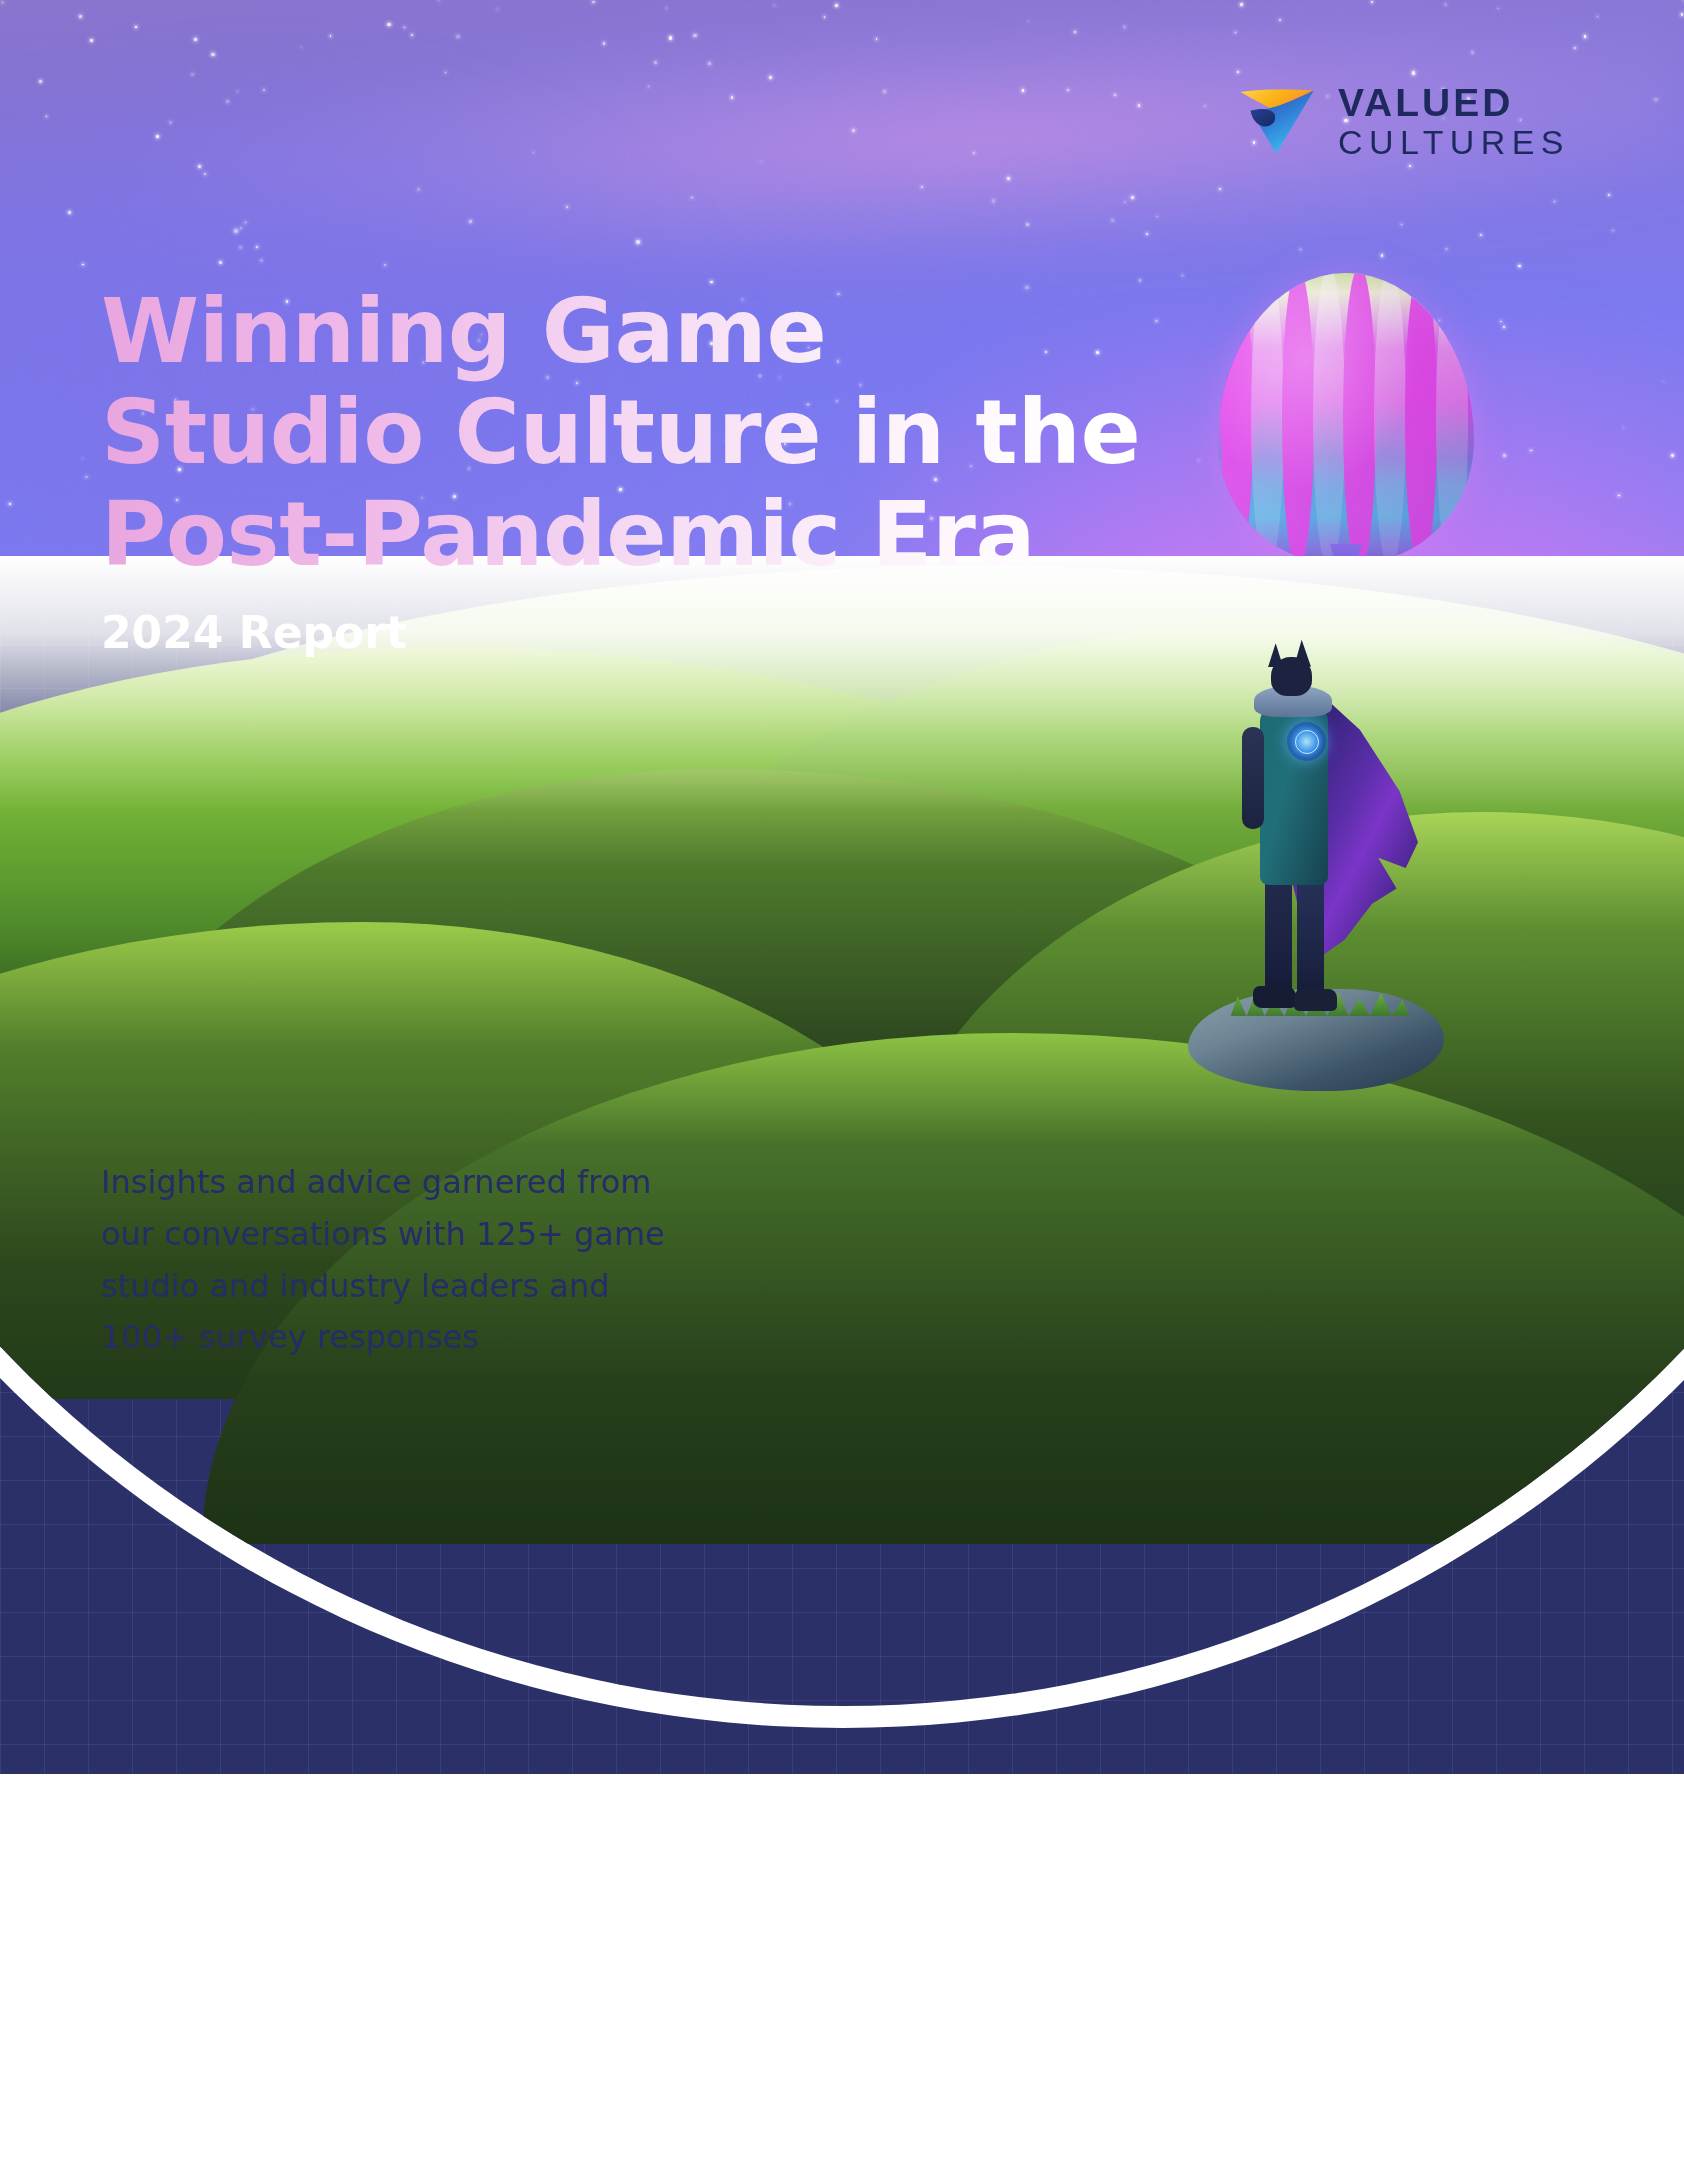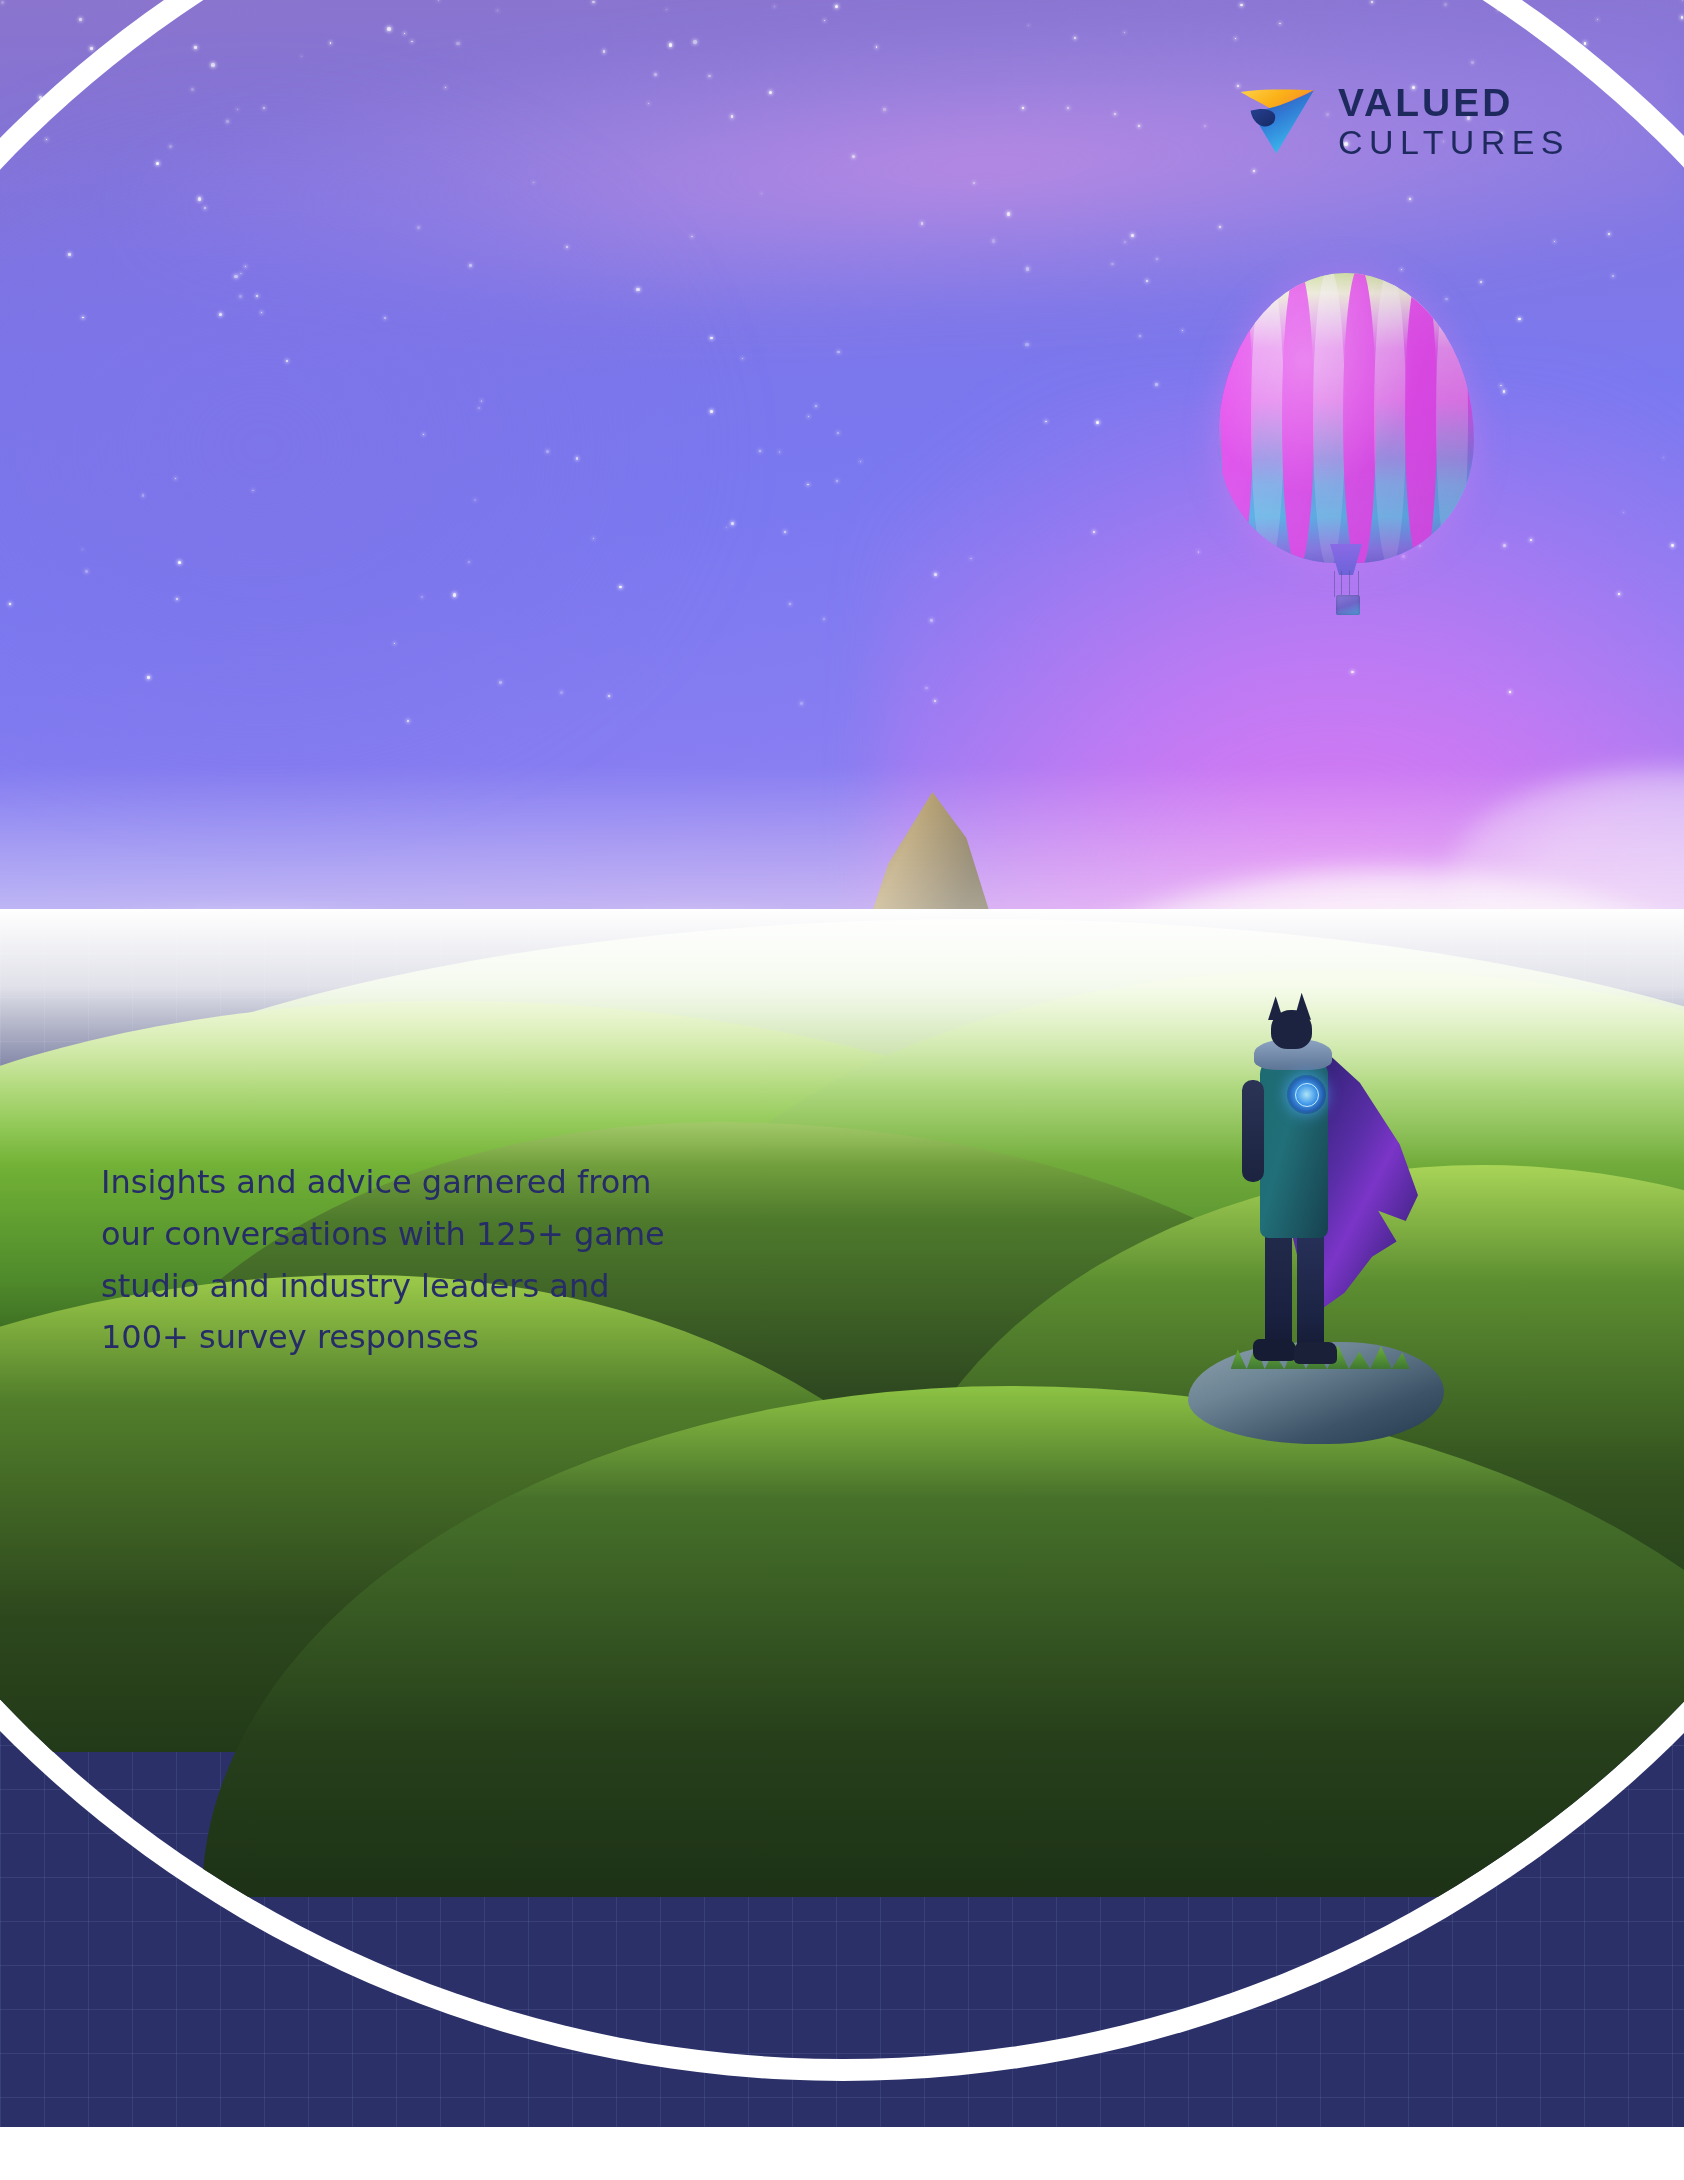--- a/index.html
+++ b/index.html
@@ -7,21 +7,21 @@
     padding: 0;
     background: #ffffff;
   }
   body {
     font-family: "Liberation Sans", sans-serif;
   }
 
   .cover {
     position: relative;
     width: 1685px;
-    height: 2127px;
+    height: 1774px;
     overflow: hidden;
     background: #8b8ff0;
   }
 
   
   .sky {
     position: absolute;
     left: 0; top: 0; right: 0; bottom: 0;
     background:
       linear-gradient(to bottom,
@@ -805,18 +805,24 @@
         <path d="M90 6 L46 80 L16 30 C34 30, 60 22, 90 6 Z" fill="url(#gBlue)" opacity="0.97"></path>
         <path d="M16 30 C30 26, 40 28, 44 34 C47 42, 40 50, 30 48 C22 46, 17 38, 16 30 Z" fill="url(#gNavy)"></path>
       </svg>
     </div>
     <div class="logo-word">
       <div class="l1">VALUED</div>
       <div class="l2">CULTURES</div>
     </div>
   </div>
 
+  <div class="title-block">
+    <div class="title-line">Winning Game</div>
+    <div class="title-line">Studio Culture in the</div>
+    <div class="title-line">Post-Pandemic Era</div>
+    <div class="subtitle">2024 Report</div>
+  </div>
 
   <div class="blurb">Insights and advice garnered from our conversations with 125+ game studio and industry leaders and 100+ survey responses</div>
 
 
 </div>
 
 
 </body></html>

